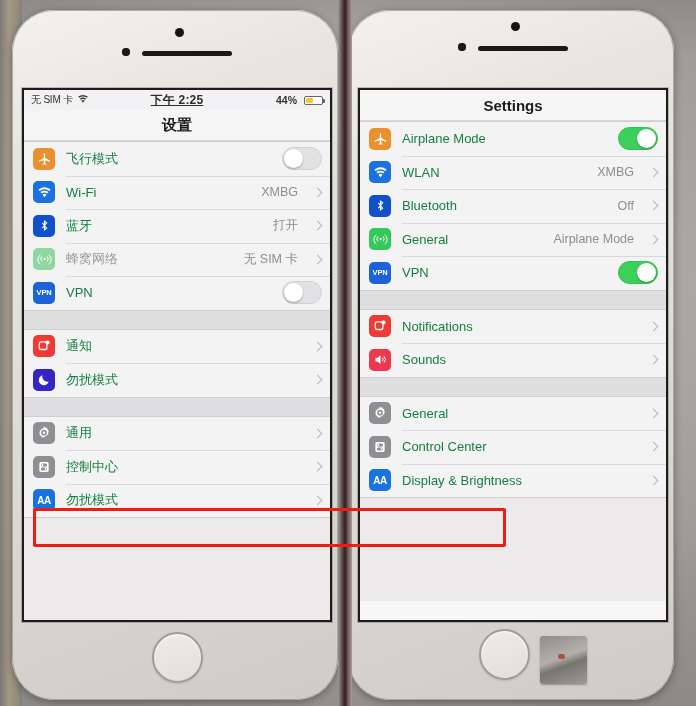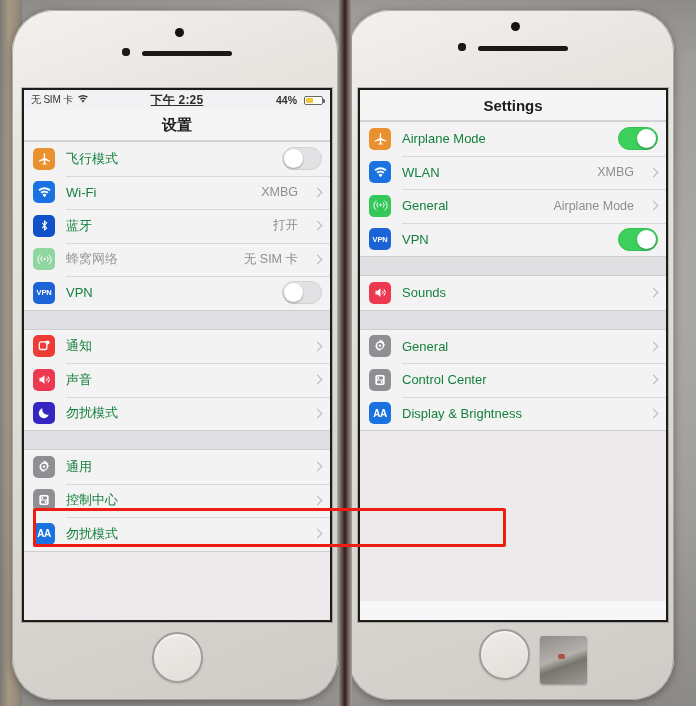--- a/index.html
+++ b/index.html
@@ -262,32 +262,20 @@
                 <rect x="4" y="5" width="13" height="13" rx="3.2" fill="none" stroke="#fff" stroke-width="2.2"></rect>
                 <circle cx="18" cy="6" r="3.6" fill="#fff"></circle>
               </svg>
             </div>
             <div class="label">通知</div>
             <div class="row-right">
               <div class="chev"></div>
             </div>
           </div>
           <div class="row">
-            <div class="ico" style="background: rgb(236, 57, 80);">
-              <svg width="15" height="15" viewBox="0 0 24 24">
-                <path fill="#fff" d="M4 9v6h3.5L12 19V5L7.5 9z"></path>
-                <path fill="none" stroke="#fff" stroke-width="1.6" d="M15 9.2a4 4 0 010 5.6M17.6 7a7.4 7.4 0 010 10"></path>
-              </svg>
-            </div>
-            <div class="label">声音</div>
-            <div class="row-right">
-              <div class="chev"></div>
-            </div>
-          </div>
-          <div class="row">
             <div class="ico" style="background: rgb(52, 38, 192);">
               <svg width="14" height="14" viewBox="0 0 24 24">
                 <path fill="#fff" d="M20 14.5A8.6 8.6 0 019.3 4 8.6 8.6 0 1020 14.5z"></path>
               </svg>
             </div>
             <div class="label">勿扰模式</div>
             <div class="row-right">
               <div class="chev"></div>
             </div>
           </div>
@@ -365,20 +353,32 @@
                 <path fill="#ffffff" d="M12 19.5l-3.2-4.1a5 5 0 016.4 0L12 19.5zM5.6 11.3l1.9 2.4a7.8 7.8 0 019 0l1.9-2.4a11 11 0 00-12.8 0zM2.3 7.1l1.9 2.4a14 14 0 0115.6 0l1.9-2.4a17.2 17.2 0 00-19.4 0z"></path>
               </svg>
             </div>
             <div class="label">WLAN</div>
             <div class="row-right">
               <span class="value">XMBG</span>
               <div class="chev"></div>
             </div>
           </div>
           <div class="row">
+            <div class="ico" style="background: rgb(16, 80, 200);">
+              <svg width="13" height="13" viewBox="0 0 24 24">
+                <path fill="none" stroke="#fff" stroke-width="2" d="M8 7l8 10-4 3V4l4 3-8 10"></path>
+              </svg>
+            </div>
+            <div class="label">Bluetooth</div>
+            <div class="row-right">
+              <span class="value">Off</span>
+              <div class="chev"></div>
+            </div>
+          </div>
+          <div class="row">
             <div class="ico" style="background: rgb(52, 199, 89);">
               <svg width="15" height="15" viewBox="0 0 24 24">
                 <g fill="none" stroke="#fff" stroke-width="1.6">
                   <path d="M8 7a5.5 5.5 0 000 8M16 7a5.5 5.5 0 010 8M5.5 4.5a9 9 0 000 15M18.5 4.5a9 9 0 010 15"></path>
                 </g>
                 <circle cx="12" cy="11" r="1.8" fill="#fff"></circle>
               </svg>
             </div>
             <div class="label">General</div>
             <div class="row-right">
@@ -393,20 +393,32 @@
             <div class="label">VPN</div>
             <div class="row-right">
               <div class="toggle on">
                 <div class="knob"></div>
               </div>
             </div>
           </div>
         </div>
         <div class="gap"></div>
         <div class="group">
+          <div class="row">
+            <div class="ico" style="background: rgb(239, 59, 53);">
+              <svg width="14" height="14" viewBox="0 0 24 24">
+                <rect x="4" y="5" width="13" height="13" rx="3.2" fill="none" stroke="#fff" stroke-width="2.2"></rect>
+                <circle cx="18" cy="6" r="3.6" fill="#fff"></circle>
+              </svg>
+            </div>
+            <div class="label">Notifications</div>
+            <div class="row-right">
+              <div class="chev"></div>
+            </div>
+          </div>
           <div class="row">
             <div class="ico" style="background: rgb(236, 57, 80);">
               <svg width="15" height="15" viewBox="0 0 24 24">
                 <path fill="#fff" d="M4 9v6h3.5L12 19V5L7.5 9z"></path>
                 <path fill="none" stroke="#fff" stroke-width="1.6" d="M15 9.2a4 4 0 010 5.6M17.6 7a7.4 7.4 0 010 10"></path>
               </svg>
             </div>
             <div class="label">Sounds</div>
             <div class="row-right">
               <div class="chev"></div>

